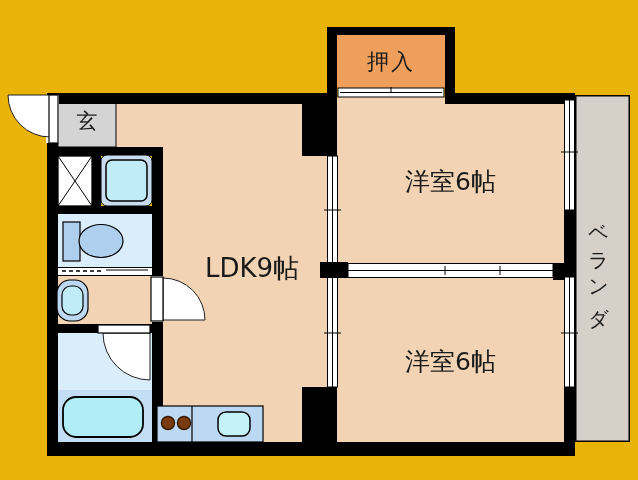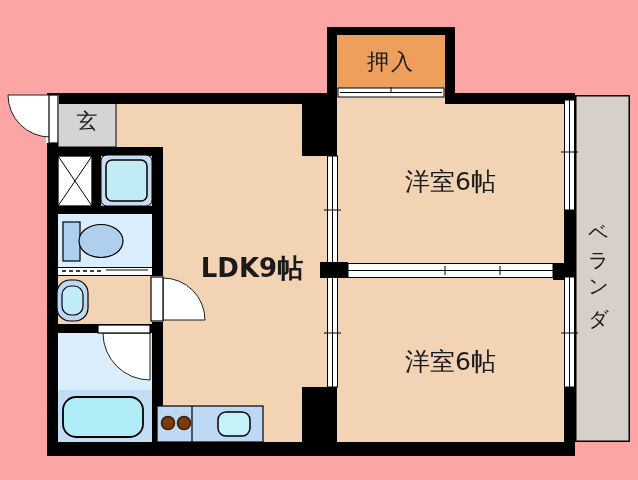--- a/index.html
+++ b/index.html
@@ -1,23 +1,23 @@
 <!DOCTYPE html>
 <html><head>
 <meta charset="utf-8">
 <style>
   html,body{margin:0;padding:0;background:#ffffff;}
-  .stage{position:relative;width:638px;height:480px;background:#fca5a5;overflow:hidden;
+  .stage{position:relative;width:638px;height:480px;background:#eab308;overflow:hidden;
          font-family:"DejaVu Sans","Liberation Sans",sans-serif;}
   .stage svg{position:absolute;left:0;top:0;}
   .lbl{position:absolute;display:flex;align-items:center;justify-content:center;
        color:#1a1a1a;white-space:nowrap;line-height:1;}
   .lbl-closet{left:337px;top:44px;width:108px;height:36px;font-size:22px;font-weight:500;letter-spacing:2px;}
   .lbl-genkan{left:58px;top:106px;width:58px;height:30px;font-size:21px;font-weight:500;}
-  .lbl-ldk{left:167px;top:250px;width:170px;height:36px;font-size:26px;font-weight:700;}
+  .lbl-ldk{left:167px;top:250px;width:170px;height:36px;font-size:26px;font-weight:400;}
   .lbl-room-top{left:337px;top:163px;width:227px;height:36px;font-size:25px;font-weight:500;}
   .lbl-room-bottom{left:337px;top:343px;width:227px;height:36px;font-size:25px;font-weight:500;}
   .lbl-balcony{left:584px;top:210px;width:30px;height:118px;font-size:20px;font-weight:500;
                writing-mode:vertical-rl;letter-spacing:5px;justify-content:flex-start;}
 </style>
 </head>
 <body>
 
 <div class="stage">
   <svg width="638" height="480" viewBox="0 0 638 480">

